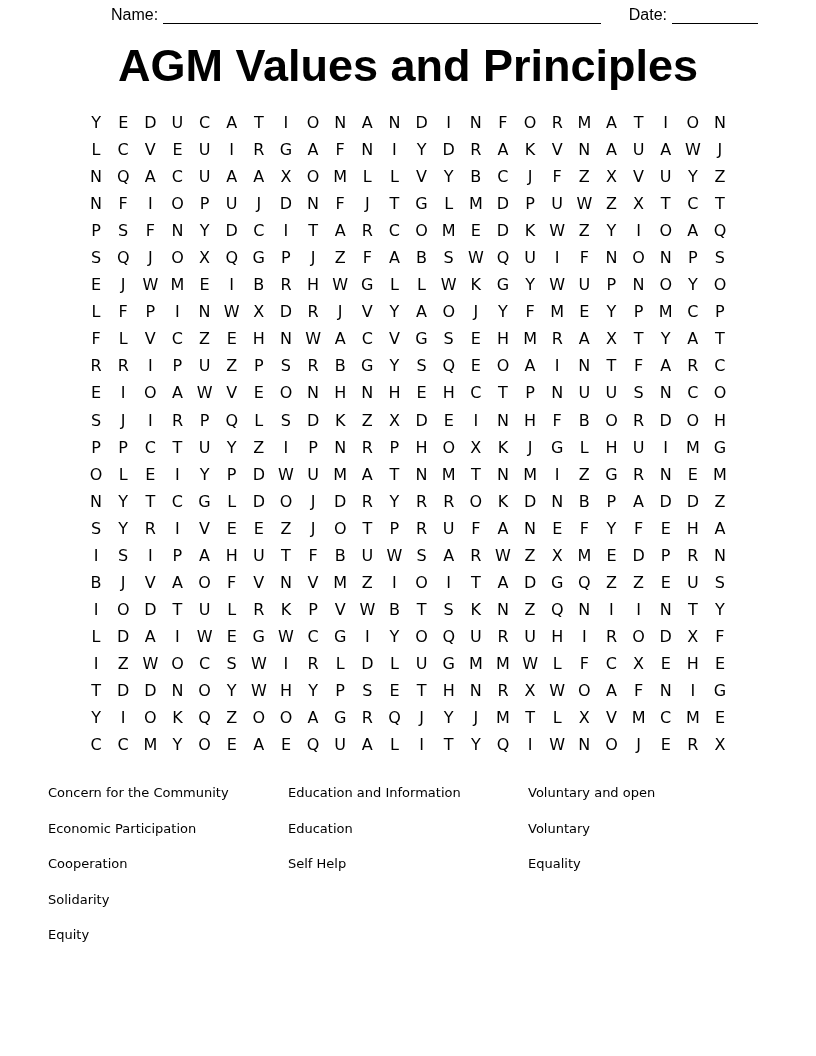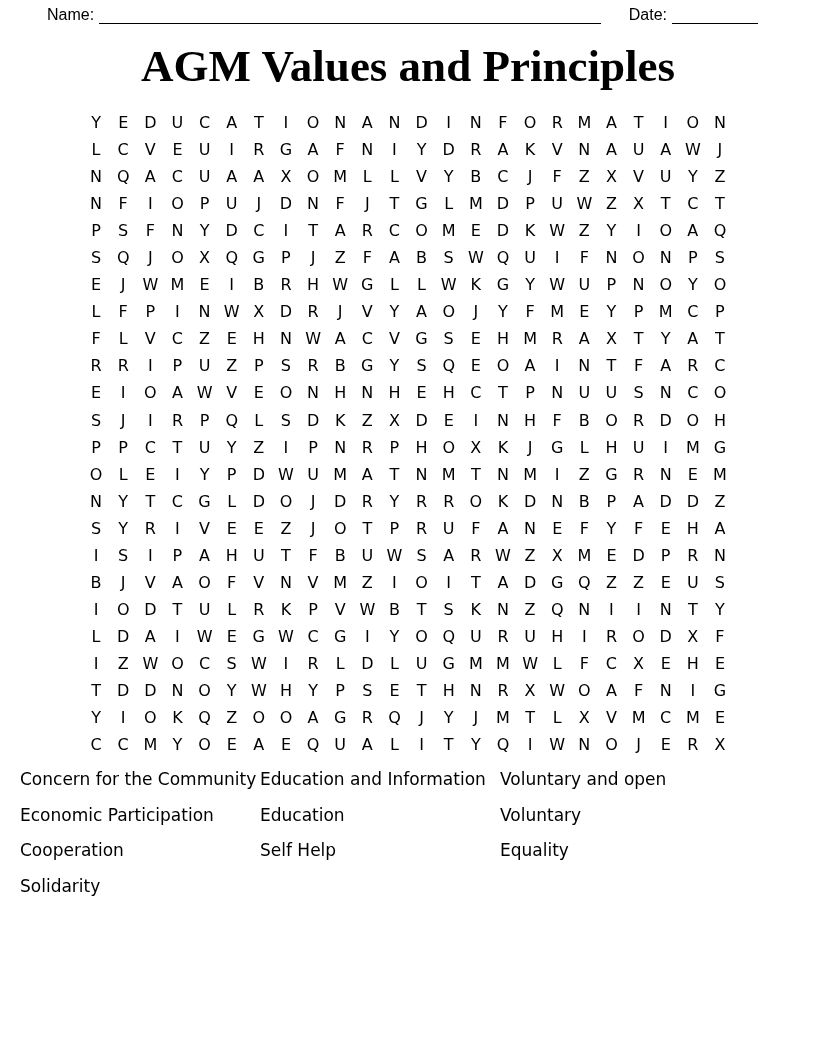--- a/index.html
+++ b/index.html
@@ -10,31 +10,32 @@
     background: #ffffff;
     color: #000000;
     font-family: "DejaVu Sans", sans-serif;
     overflow: hidden;
   }
   .page { width: 816px; height: 1056px; position: relative; }
 
   .header-row {
     display: flex;
     align-items: flex-end;
-    padding: 6px 58px 0 47px;
+    padding: 6px 58px 0 72px;
     font-family: "Liberation Sans", sans-serif;
     font-size: 16px;
+    margin-left: 39px;
   }
   .hline { border-bottom: 1.6px solid #000; height: 16px; display: inline-block; }
   .name-line { flex: 1; margin-left: 5px; margin-right: 28px; }
   .date-line { width: 86px; margin-left: 5px; }
 
   .title {
     text-align: center;
-    font-family: Liberation Serif, serif;
+    font-family: Liberation Sans, sans-serif;
     font-size: 45px;
     font-weight: 700;
     margin: 16px 0 0 0;
     line-height: 52px;
   }
 
   .grid {
     width: 651px;
     margin: 17px auto 0;
     display: grid;
@@ -45,23 +46,23 @@
     display: flex;
     align-items: center;
     justify-content: center;
     font-size: 16px;
     font-family: "DejaVu Sans", sans-serif;
   }
 
   .words {
     display: grid;
     grid-template-columns: 240px 240px 240px;
-    padding-left: 20px;
-    margin-top: 12px;
-    font-size: 17px;
+    padding-left: 48px;
+    margin-top: 25px;
+    font-size: 13px;
   }
   .word { line-height: 19px; margin-bottom: 16.5px; }
 </style>
 </head>
 <body>
 
 <div class="page">
 
   <div class="header-row">
     <span>Name:</span>
@@ -650,20 +651,21 @@
       <span class="cell">R</span>
       <span class="cell">X</span>
     </div>
 
   <div class="words" id="word-list">
       <div class="word-col">
         <div class="word">Concern for the Community</div>
         <div class="word">Economic Participation</div>
         <div class="word">Cooperation</div>
         <div class="word">Solidarity</div>
+        <div class="word">Equity</div>
       </div>
       <div class="word-col">
         <div class="word">Education and Information</div>
         <div class="word">Education</div>
         <div class="word">Self Help</div>
       </div>
       <div class="word-col">
         <div class="word">Voluntary and open</div>
         <div class="word">Voluntary</div>
         <div class="word">Equality</div>

